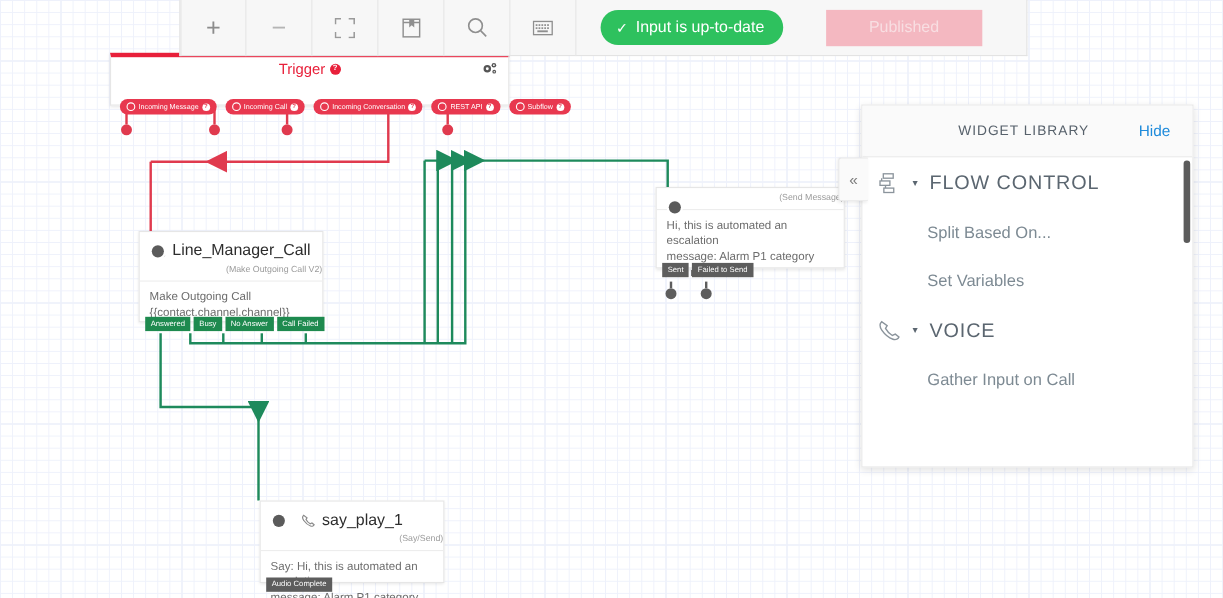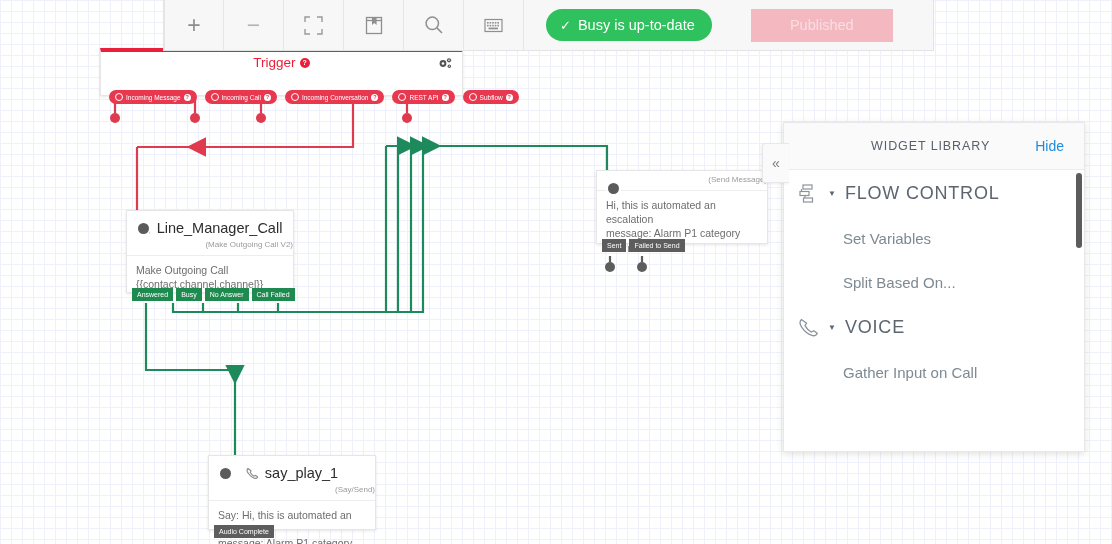--- a/index.html
+++ b/index.html
@@ -245,21 +245,20 @@
     left: 783px;
     top: 95px;
     width: 302px;
     height: 330px;
     background: #fff;
     border: 1px solid #e8e8e8;
     box-shadow: 0 2px 7px rgba(0,0,0,0.12);
     box-sizing: border-box;
     z-index: 50;
     overflow: hidden;
-    margin-top: 27px;
   }
   #widget-head {
     height: 47px;
     background: #fafafa;
     border-bottom: 1px solid #ececec;
     display: flex;
     align-items: center;
     justify-content: flex-end;
     padding-right: 20px;
     gap: 45px;
@@ -448,21 +447,21 @@
               <rect x="10.8" y="6.8" width="1.6" height="1.6"></rect>
             <rect x="13.4" y="6.8" width="1.6" height="1.6"></rect>
             <rect x="4.5" y="9.6" width="9.5" height="1.7"></rect>
           </g>
         </svg>
       </span>
     </div>
 
     <div class="status-pill">
       <span class="status-check">✓</span>
-      <span>Busy is up-to-date</span>
+      <span>Input is up-to-date</span>
     </div>
 
     <div class="published-btn">
       <span>Published</span>
     </div>
   </div>
 
   <div id="trigger-node">
     <div id="trigger-title">
       <span>Trigger</span>
@@ -536,21 +535,21 @@
     <div class="node-body">
       <div>Hi, this is automated an escalation</div>
       <div>message: Alarm P1 category was received</div>
     </div>
     <div class="port-row">
       <div class="port gray">Sent</div>
       <div class="port gray">Failed to Send</div>
     </div>
   </div>
 
-  <div class="node" id="node-say-play" style="left:208px; top:455px; width:168px; height:75px;">
+  <div class="node" id="node-say-play" style="left:236px; top:455px; width:168px; height:75px;">
     <span class="node-dot"></span>
     <div class="node-title">
       <span class="ico">
         <svg width="13" height="13" viewBox="0 0 13 13" fill="none" stroke="#8a8a8a" stroke-width="1.1">
           <path d="M2 1.5 C0.8 2.6 0.8 4.3 2.2 6.2 C3.6 8.2 6 10.4 8.3 11.2 C10 11.8 11.3 11 11.6 10 L9.6 8.4 L8 9.2 C6.6 8.4 5 6.8 4.2 5.3 L5.1 3.8 Z"></path>
         </svg>
       </span>
       <span>say_play_1</span>
     </div>
     <div class="node-sub">(Say/Send)</div>
@@ -579,22 +578,22 @@
           <rect x="5" y="2" width="9" height="4"></rect>
           <rect x="2" y="8.5" width="9" height="4"></rect>
           <rect x="5.5" y="15" width="9" height="4"></rect>
           <path d="M3.5 6 V8.5"></path>
             <path d="M7 12.5 V15"></path>
         </svg>
       </span>
       <span class="caret">▼</span>
       <span class="wl-group-label">FLOW CONTROL</span>
     </div>
+    <div class="wl-item">Split Based On...</div>
     <div class="wl-item">Set Variables</div>
-    <div class="wl-item">Split Based On...</div>
 
     <div class="wl-group">
       <span class="ico">
         <svg width="21" height="21" viewBox="0 0 21 21" fill="none" stroke="#8b949c" stroke-width="1.3">
           <path d="M3.5 2.5 C1.5 4.3 1.6 7.2 3.8 10.4 C6 13.6 10 17.1 13.8 18.4 C16.6 19.4 18.7 18 19.2 16.3 L15.9 13.7 L13.2 15 C10.9 13.7 8.3 11 7 8.6 L8.5 6.1 Z"></path>
         </svg>
       </span>
       <span class="caret">▼</span>
       <span class="wl-group-label">VOICE</span>
     </div>

